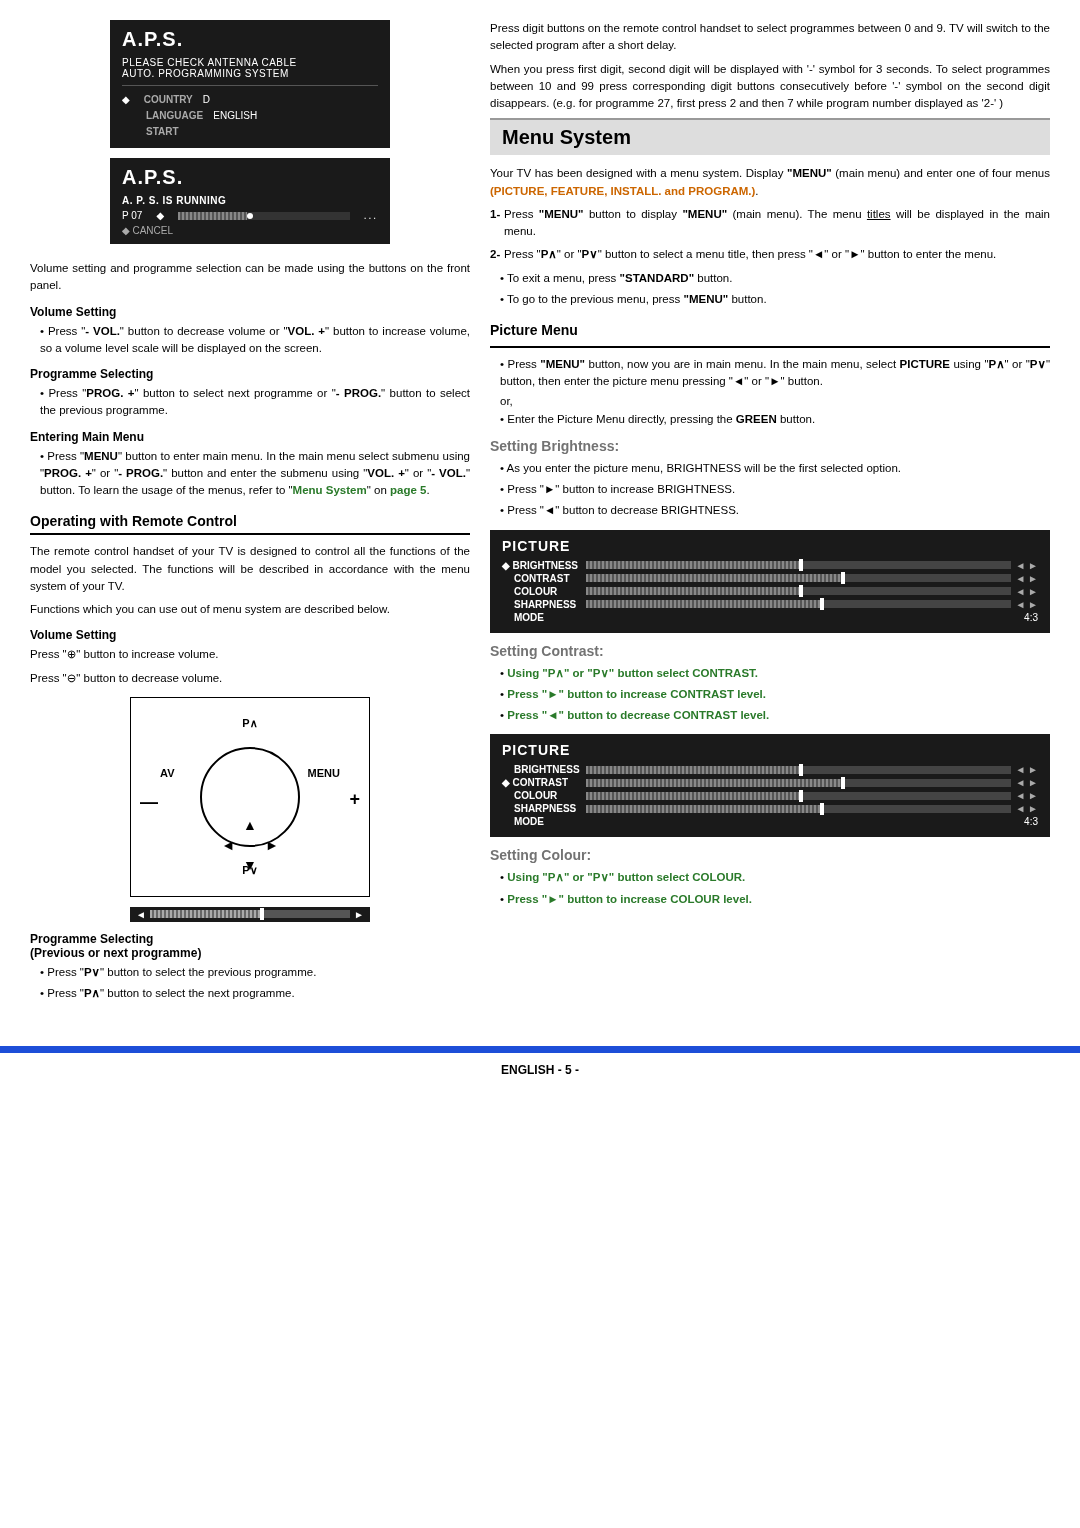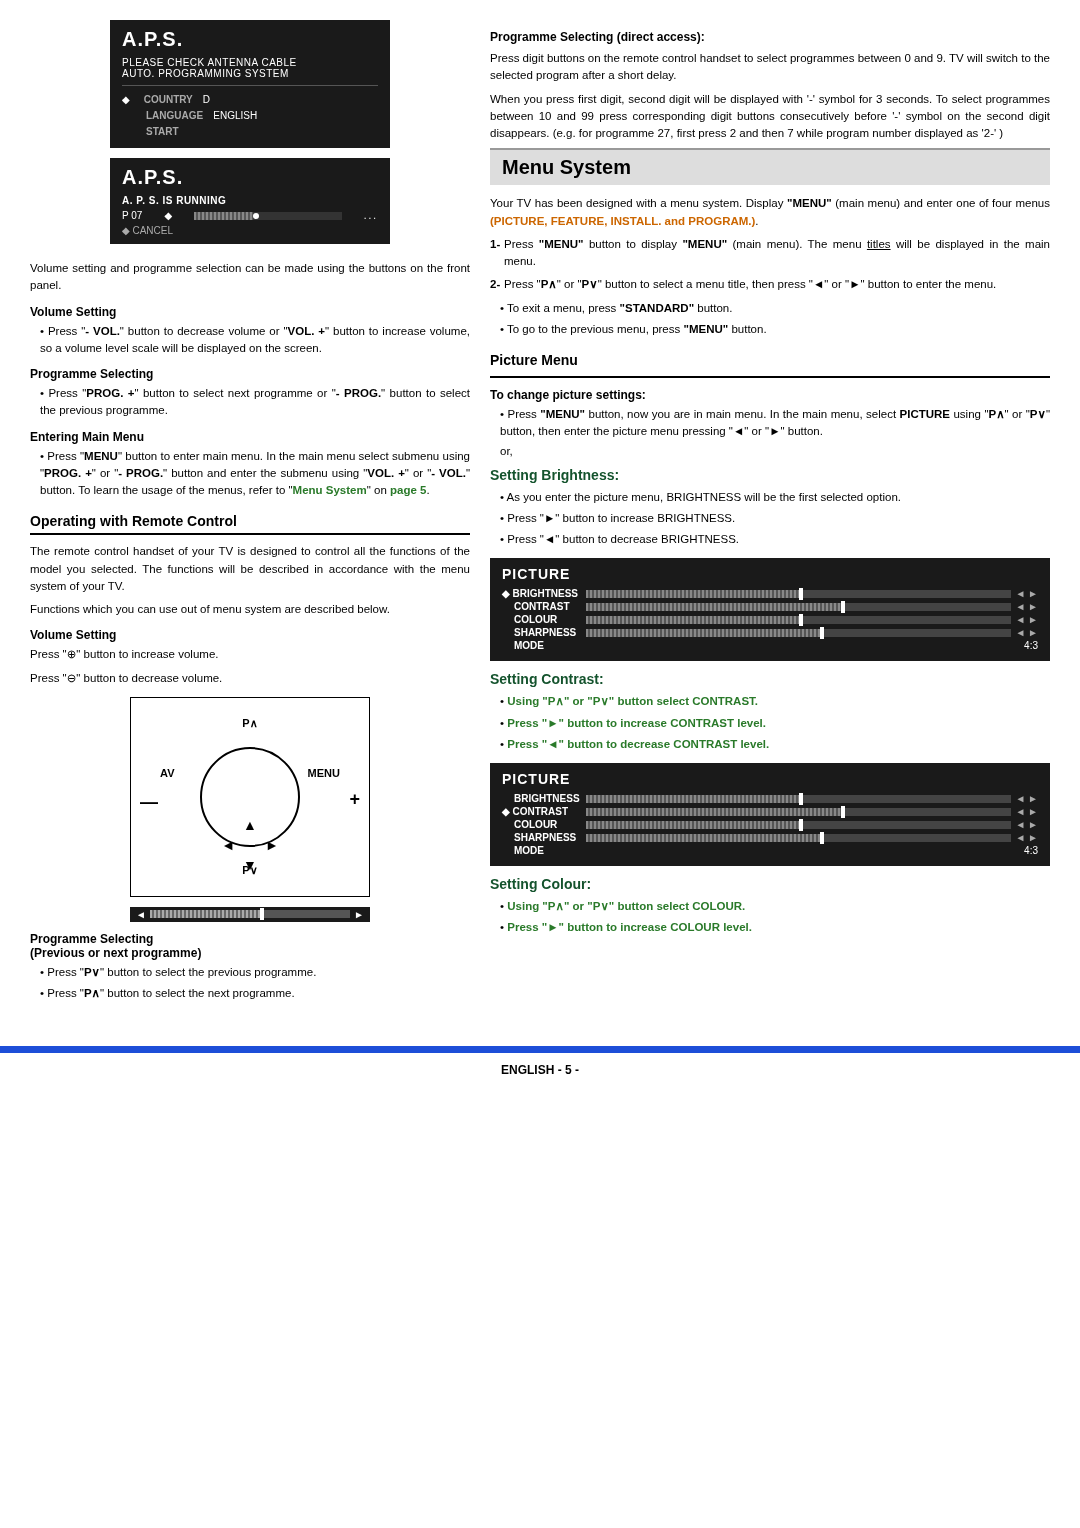--- a/index.html
+++ b/index.html
@@ -92,21 +92,21 @@
     .aps-running {
       font-size: 10px;
       letter-spacing: 0.5px;
       margin-bottom: 4px;
       font-weight: bold;
     }
 
     .aps-prog-row {
       display: flex;
       align-items: center;
-      gap: 22px;
+      gap: 14px;
       margin-bottom: 4px;
       font-size: 10px;
     }
 
     .progress-bar {
       flex: 1;
       height: 8px;
       background: #333;
       position: relative;
       display: flex;
@@ -350,21 +350,21 @@
     .sub-heading-right {
       font-size: 12px;
       font-weight: bold;
       margin-top: 10px;
       margin-bottom: 4px;
     }
 
     .green-section-heading {
       font-size: 14px;
       font-weight: bold;
-      color: #14532d;
+      color: #737373;
       margin-top: 10px;
       margin-bottom: 6px;
     }
 
     .footer {
       text-align: center;
       font-size: 12px;
       font-weight: bold;
       padding: 10px 0;
       border-top: 7px solid #1d4ed8;
@@ -475,21 +475,20 @@
     </div>
 
     <div class="sub-heading">Programme Selecting<br>(Previous or next programme)</div>
     <div class="bullet-item">Press "<span class="inline-bold">P∨</span>" button to select the previous programme.</div>
     <div class="bullet-item">Press "<span class="inline-bold">P∧</span>" button to select the next programme.</div>
 
   </div>
 
   <div class="right-col">
 
-    <div class="sub-heading-right" style="font-weight:bold;margin-bottom:6px;">Programme Selecting (direct access):</div>
     <p>Press digit buttons on the remote control handset to select programmes between 0 and 9. TV will switch to the selected program after a short delay.</p>
     <p>When you press first digit, second digit will be displayed with '-' symbol for 3 seconds. To select programmes between 10 and 99 press corresponding digit buttons consecutively before '-' symbol on the second digit disappears. (e.g. for programme 27, first press 2 and then 7 while program number displayed as '2-' )</p>
 
     <div class="menu-system-heading">Menu System</div>
     <p>Your TV has been designed with a menu system. Display <span class="inline-bold">"MENU"</span> (main menu) and enter one of four menus <span class="orange-text">(PICTURE, FEATURE, INSTALL. and PROGRAM.)</span>.</p>
 
     <div class="numbered-item">
       <span class="num">1-</span>
       Press <span class="inline-bold">"MENU"</span> button to display <span class="inline-bold">"MENU"</span> (main menu). The menu <span style="text-decoration:underline;">titles</span> will be displayed in the main menu.
     </div>
@@ -497,23 +496,23 @@
     <div class="numbered-item">
       <span class="num">2-</span>
       Press "<span class="inline-bold">P∧</span>" or "<span class="inline-bold">P∨</span>" button to select a menu title, then press "<span class="inline-bold">◄</span>" or "<span class="inline-bold">►</span>" button to enter the menu.
     </div>
 
     <div class="bullet-item">To exit a menu, press <span class="inline-bold">"STANDARD"</span> button.</div>
     <div class="bullet-item">To go to the previous menu, press <span class="inline-bold">"MENU"</span> button.</div>
 
     <div class="section-heading-right">Picture Menu</div>
 
-    <div class="sub-heading-right">To change picture settings:</div>
     <div class="bullet-item">Press <span class="inline-bold">"MENU"</span> button, now you are in main menu. In the main menu, select <span class="inline-bold">PICTURE</span> using "<span class="inline-bold">P∧</span>" or "<span class="inline-bold">P∨</span>" button, then enter the picture menu pressing "<span class="inline-bold">◄</span>" or "<span class="inline-bold">►</span>" button.</div>
     <div class="or-text">or,</div>
+    <div class="bullet-item">Enter the Picture Menu directly, pressing the <span class="inline-bold">GREEN</span> button.</div>
 
     <div class="green-section-heading">Setting Brightness:</div>
     <div class="bullet-item">As you enter the picture menu, BRIGHTNESS will be the first selected option.</div>
     <div class="bullet-item">Press "<span class="inline-bold">►</span>" button to increase BRIGHTNESS.</div>
     <div class="bullet-item">Press "<span class="inline-bold">◄</span>" button  to decrease BRIGHTNESS.</div>
 
     <div class="picture-box">
       <div class="picture-title">PICTURE</div>
 
       <div class="picture-row">

